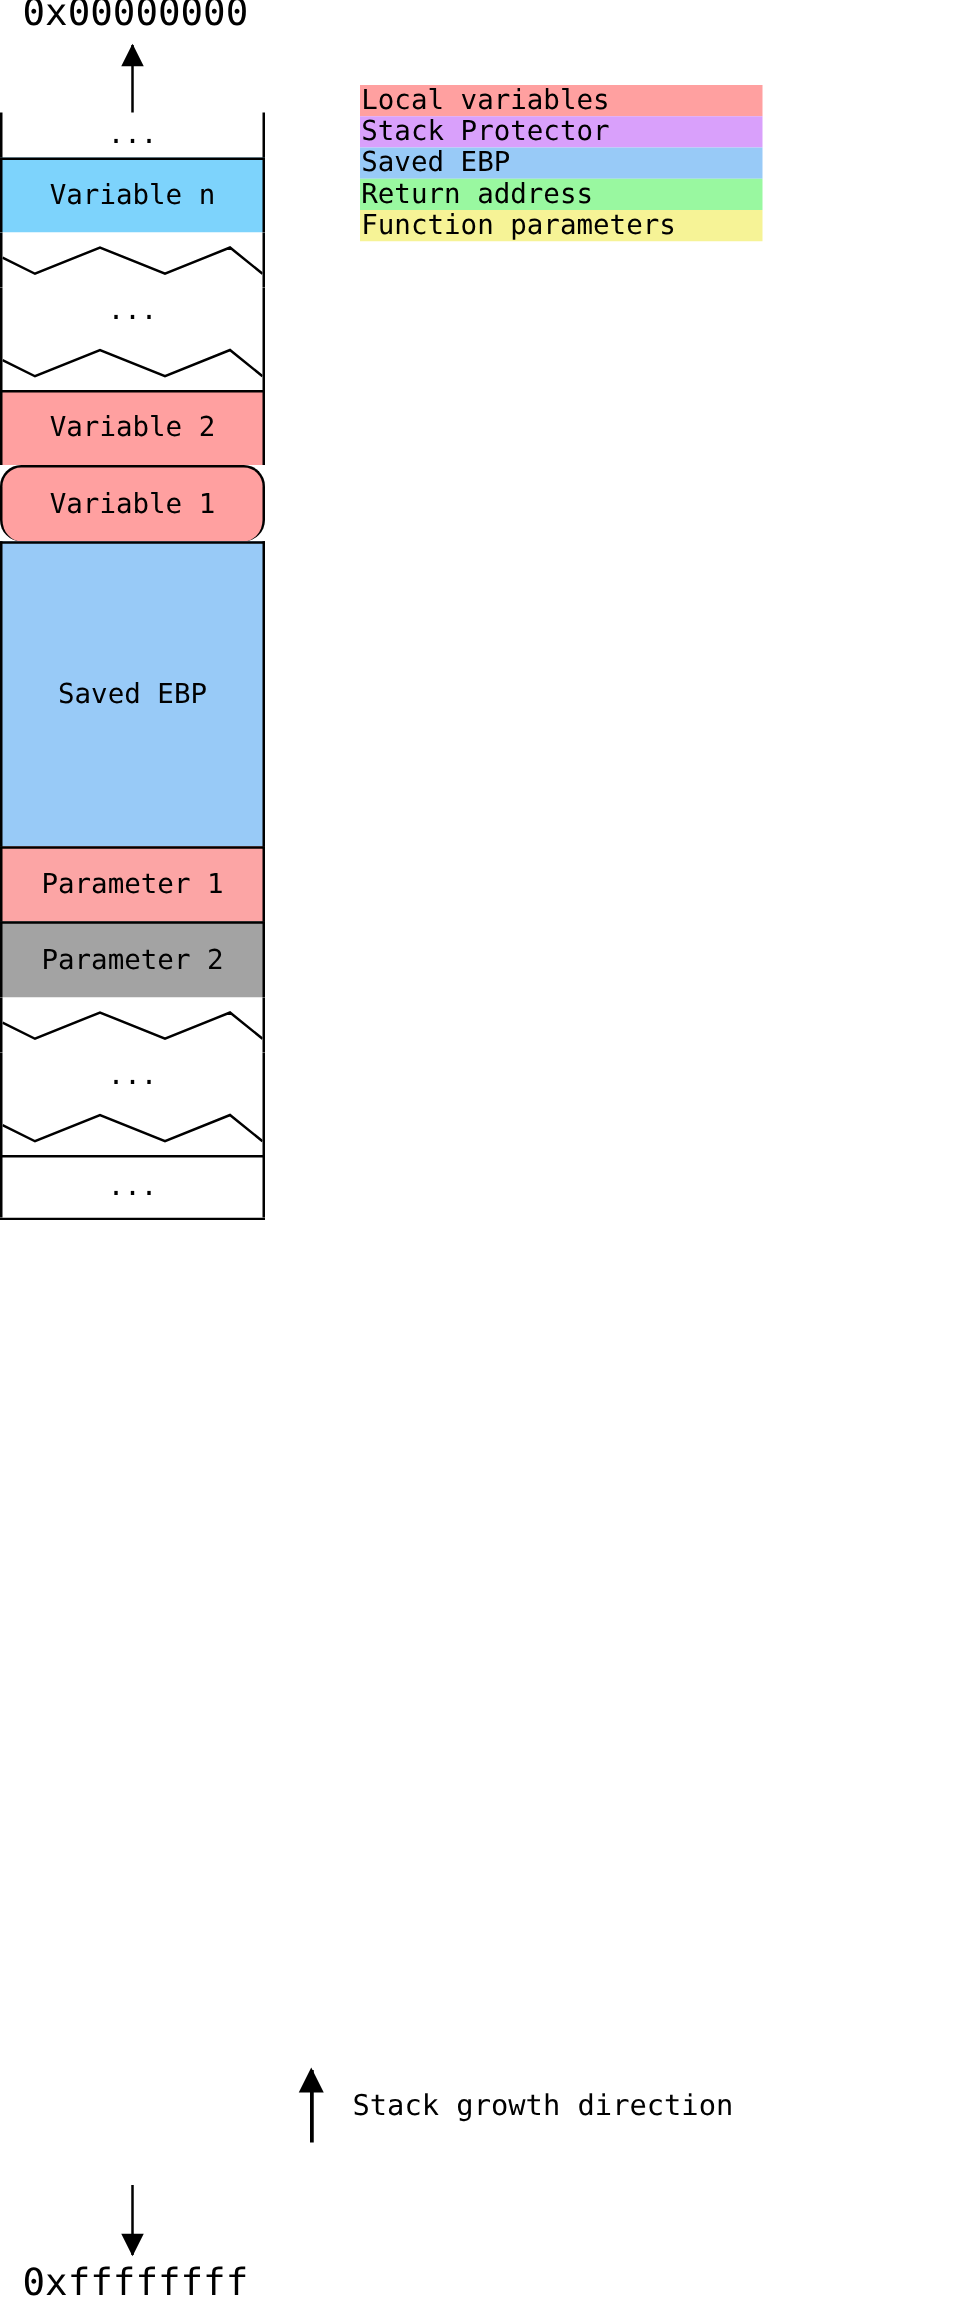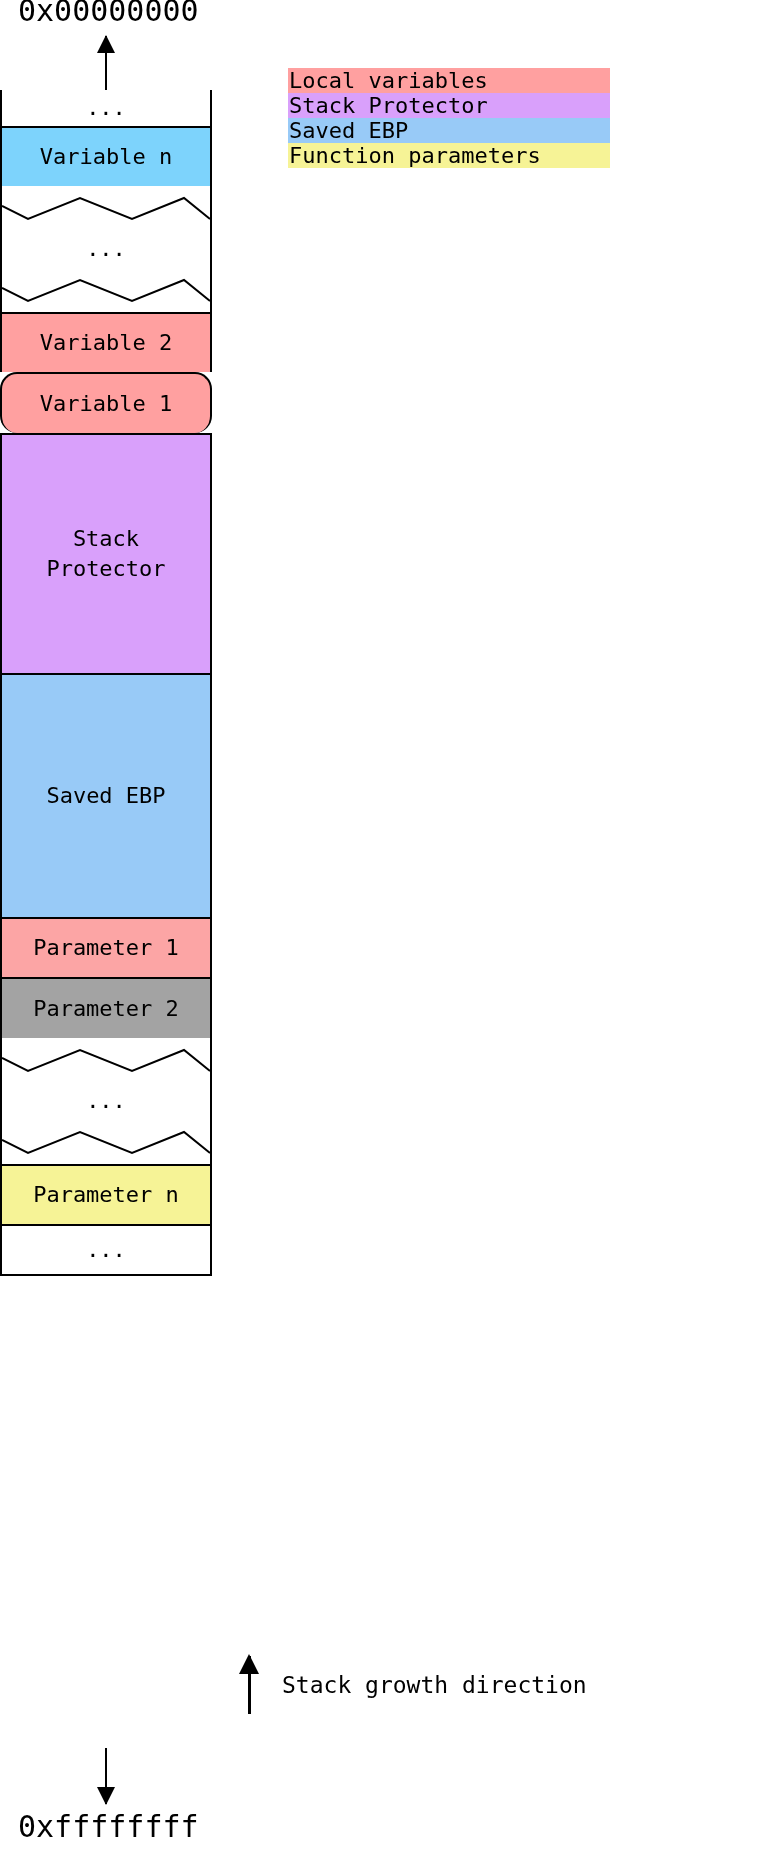--- a/index.html
+++ b/index.html
@@ -99,51 +99,50 @@
       </svg>
     </div>
     <div class="cell" style="height: 38px; background: rgb(255, 255, 255);"><span class="lbl">...</span></div>
     <div class="zig" style="height: 44px; background: rgb(255, 255, 255);">
       <svg viewBox="0 0 208 44" preserveAspectRatio="none">
         <polyline points="0,20 26,33 78,12 130,33 182,12 208,33" fill="none" stroke="#000" stroke-width="2" vector-effect="non-scaling-stroke"></polyline>
       </svg>
     </div>
     <div class="cell bordered" style="height: 60px; background: rgb(255, 160, 160);"><span class="lbl">Variable 2</span></div>
     <div class="cell bordered" style="height: 61px; background: rgb(255, 160, 160); border-radius: 17px;"><span class="lbl">Variable 1</span></div>
-    <div class="cell bordered" style="height: 240px; background: rgb(217, 160, 251);"><span class="lbl">Stack<br>Protector</span></div>
     <div class="cell bordered" style="height: 244px; background: rgb(152, 202, 247);"><span class="lbl">Saved EBP</span></div>
     <div class="cell bordered" style="height: 60px; background: #fca5a5;"><span class="lbl">Parameter 1</span></div>
     <div class="cell bordered" style="height: 61px; background: #a3a3a3;"><span class="lbl">Parameter 2</span></div>
     <div class="zig" style="height: 44px; background: rgb(255, 255, 255);">
       <svg viewBox="0 0 208 44" preserveAspectRatio="none">
         <polyline points="0,20 26,33 78,12 130,33 182,12 208,33" fill="none" stroke="#000" stroke-width="2" vector-effect="non-scaling-stroke"></polyline>
       </svg>
     </div>
     <div class="cell" style="height: 38px; background: rgb(255, 255, 255);"><span class="lbl">...</span></div>
     <div class="zig" style="height: 44px; background: rgb(255, 255, 255);">
       <svg viewBox="0 0 208 44" preserveAspectRatio="none">
         <polyline points="0,20 26,33 78,12 130,33 182,12 208,33" fill="none" stroke="#000" stroke-width="2" vector-effect="non-scaling-stroke"></polyline>
       </svg>
     </div>
-    <div class="cell bordered" style="height: 60px; background: rgb(246, 243, 150);"><span class="lbl">Parameter n</span></div>
     <div class="cell bordered" style="height: 50px; background: rgb(255, 255, 255);"><span class="lbl">...</span></div>
     <div style="height: 0px; border-top: 2px solid rgb(0, 0, 0);"></div>
   </div>
 
 <div id="arrow-bottom" class="arrow-vert down">
   <div class="shaft"></div>
   <div class="head"></div>
 </div>
 
 <div id="addr-bottom" class="addr-label">0xffffffff</div>
 
 <div id="legend">
     <div class="legend-row" style="background: rgb(255, 160, 160); width: 321px;"><span>Local variables</span></div>
     <div class="legend-row" style="background: rgb(217, 160, 251); width: 321px;"><span>Stack Protector</span></div>
     <div class="legend-row" style="background: rgb(152, 202, 247); width: 321px;"><span>Saved EBP</span></div>
+    <div class="legend-row" style="background: rgb(153, 248, 160); width: 321px;"><span>Return address</span></div>
     <div class="legend-row" style="background: rgb(246, 243, 150); width: 321px;"><span>Function parameters</span></div>
   </div>
 
 <div id="growth-note">
   <div id="growth-arrow">
     <div class="shaft"></div>
     <div class="head"></div>
   </div>
   <div id="growth-text">Stack growth direction</div>
 </div>

